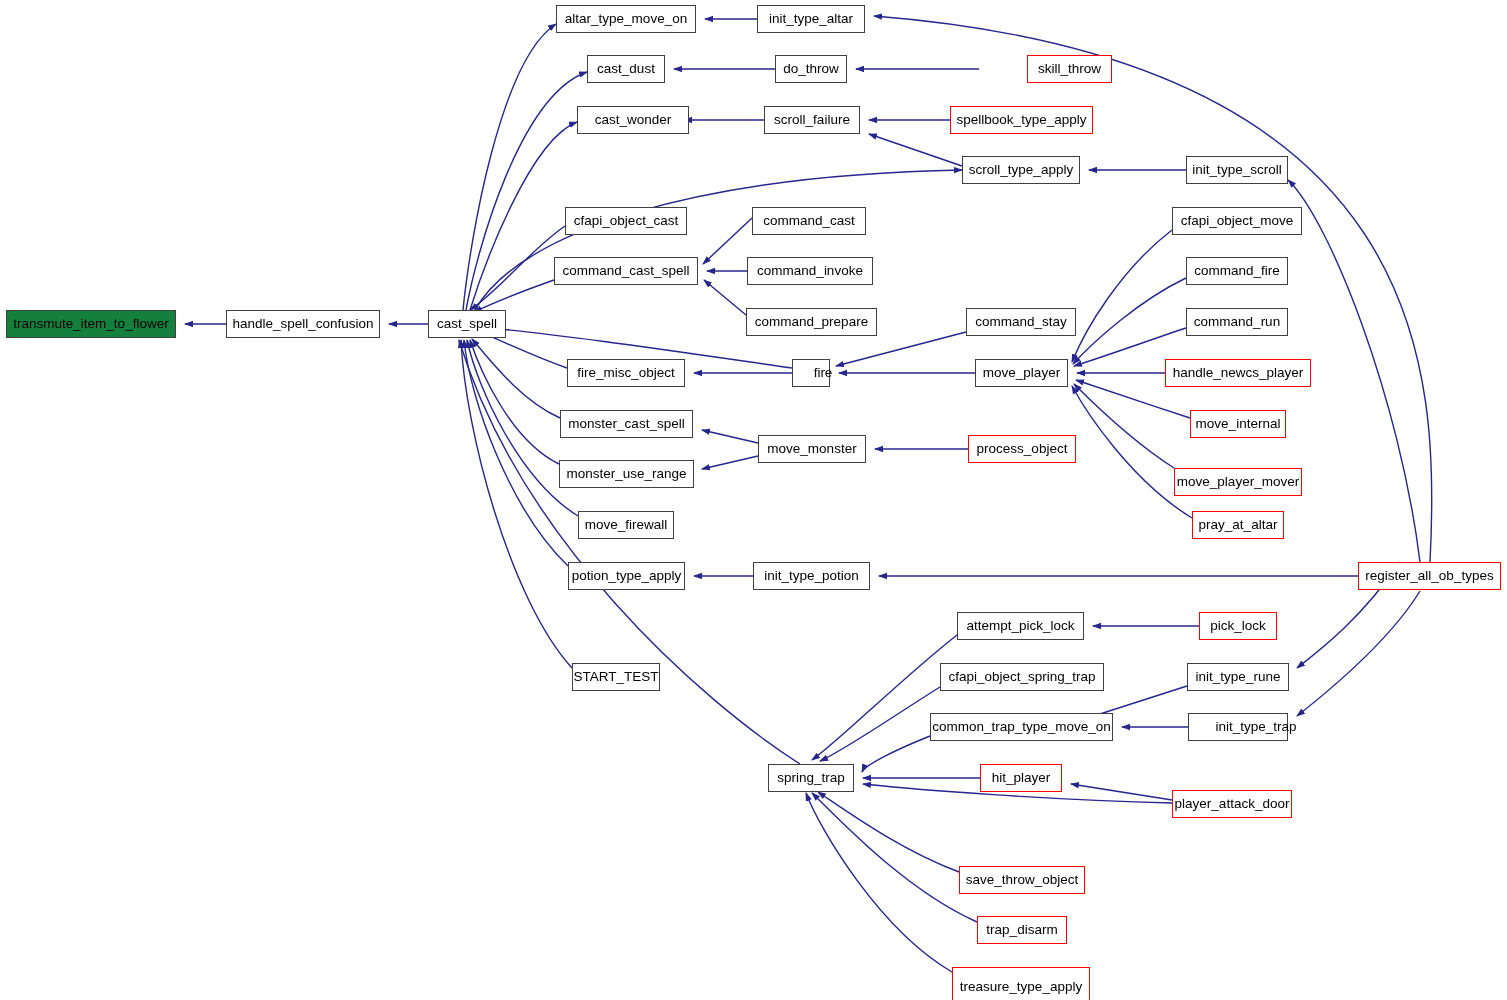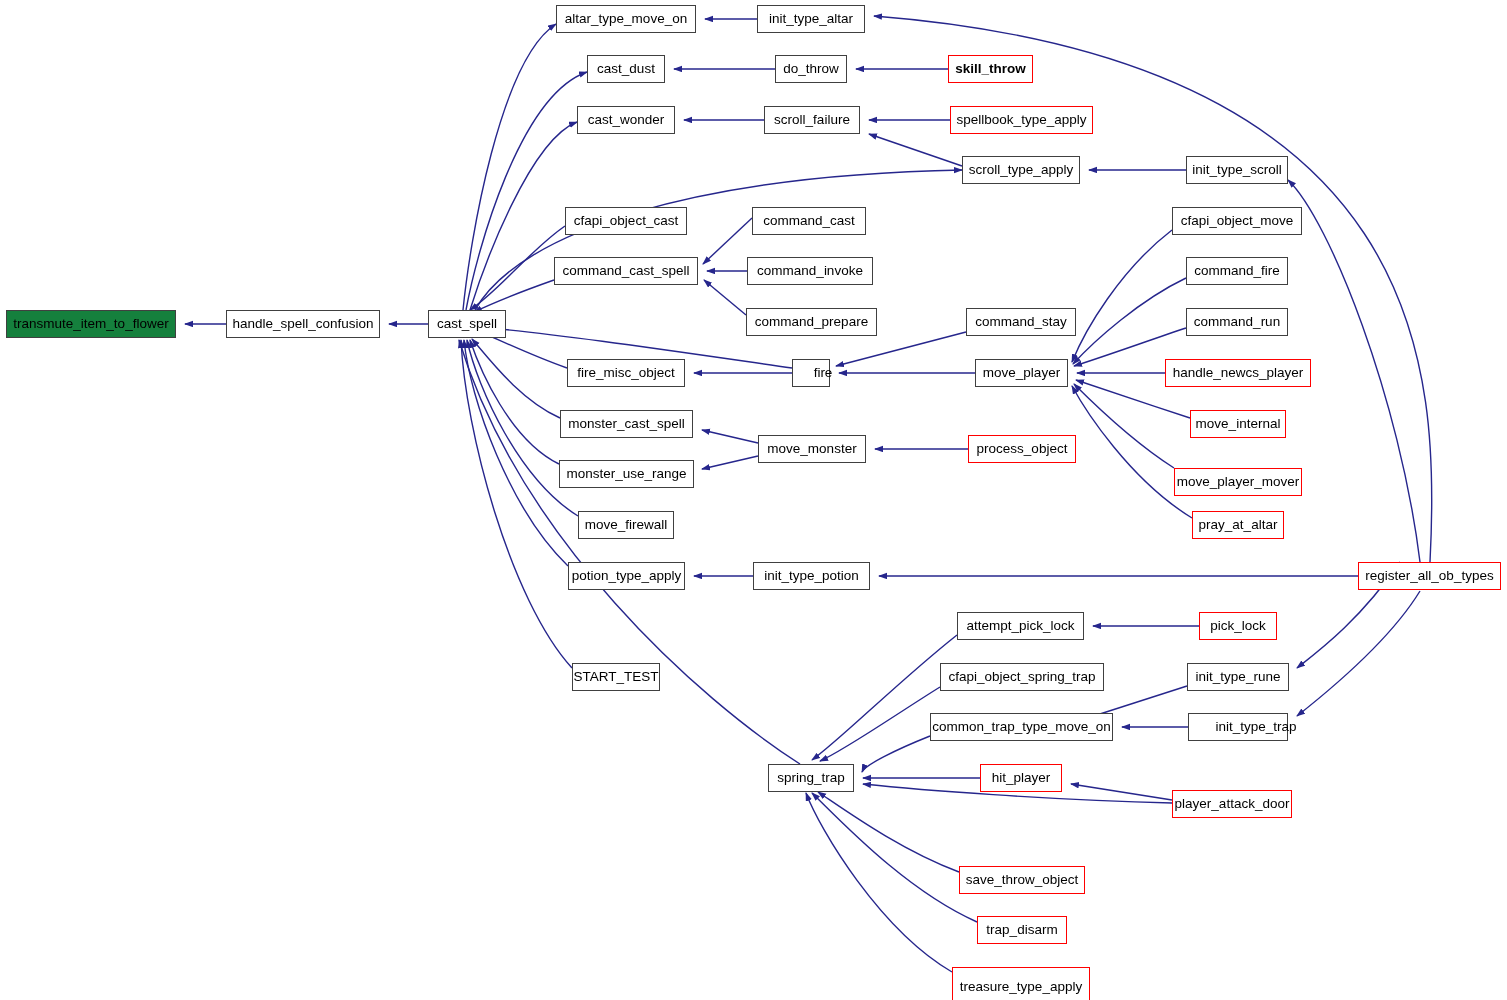--- a/index.html
+++ b/index.html
@@ -135,24 +135,24 @@
       </div>
       <div class="node" style="left: 757px; top: 5px; width: 108px; height: 28px;">
         <span class="node-label">init_type_altar</span>
       </div>
       <div class="node" style="left: 587px; top: 55px; width: 78px; height: 28px;">
         <span class="node-label">cast_dust</span>
       </div>
       <div class="node" style="left: 775px; top: 55px; width: 72px; height: 28px;">
         <span class="node-label">do_throw</span>
       </div>
-      <div class="node red" style="left: 948px; top: 55px; width: 85px; height: 28px; font-weight: bold;">
+      <div class="node red" style="left: 1027px; top: 55px; width: 85px; height: 28px;">
         <span class="node-label">skill_throw</span>
       </div>
-      <div class="node" style="left: 577px; top: 106px; width: 98px; height: 28px;">
+      <div class="node" style="left: 577px; top: 106px; width: 112px; height: 28px;">
         <span class="node-label">cast_wonder</span>
       </div>
       <div class="node" style="left: 764px; top: 106px; width: 96px; height: 28px;">
         <span class="node-label">scroll_failure</span>
       </div>
       <div class="node red" style="left: 950px; top: 106px; width: 143px; height: 28px;">
         <span class="node-label">spellbook_type_apply</span>
       </div>
       <div class="node" style="left: 962px; top: 156px; width: 118px; height: 28px;">
         <span class="node-label">scroll_type_apply</span>

